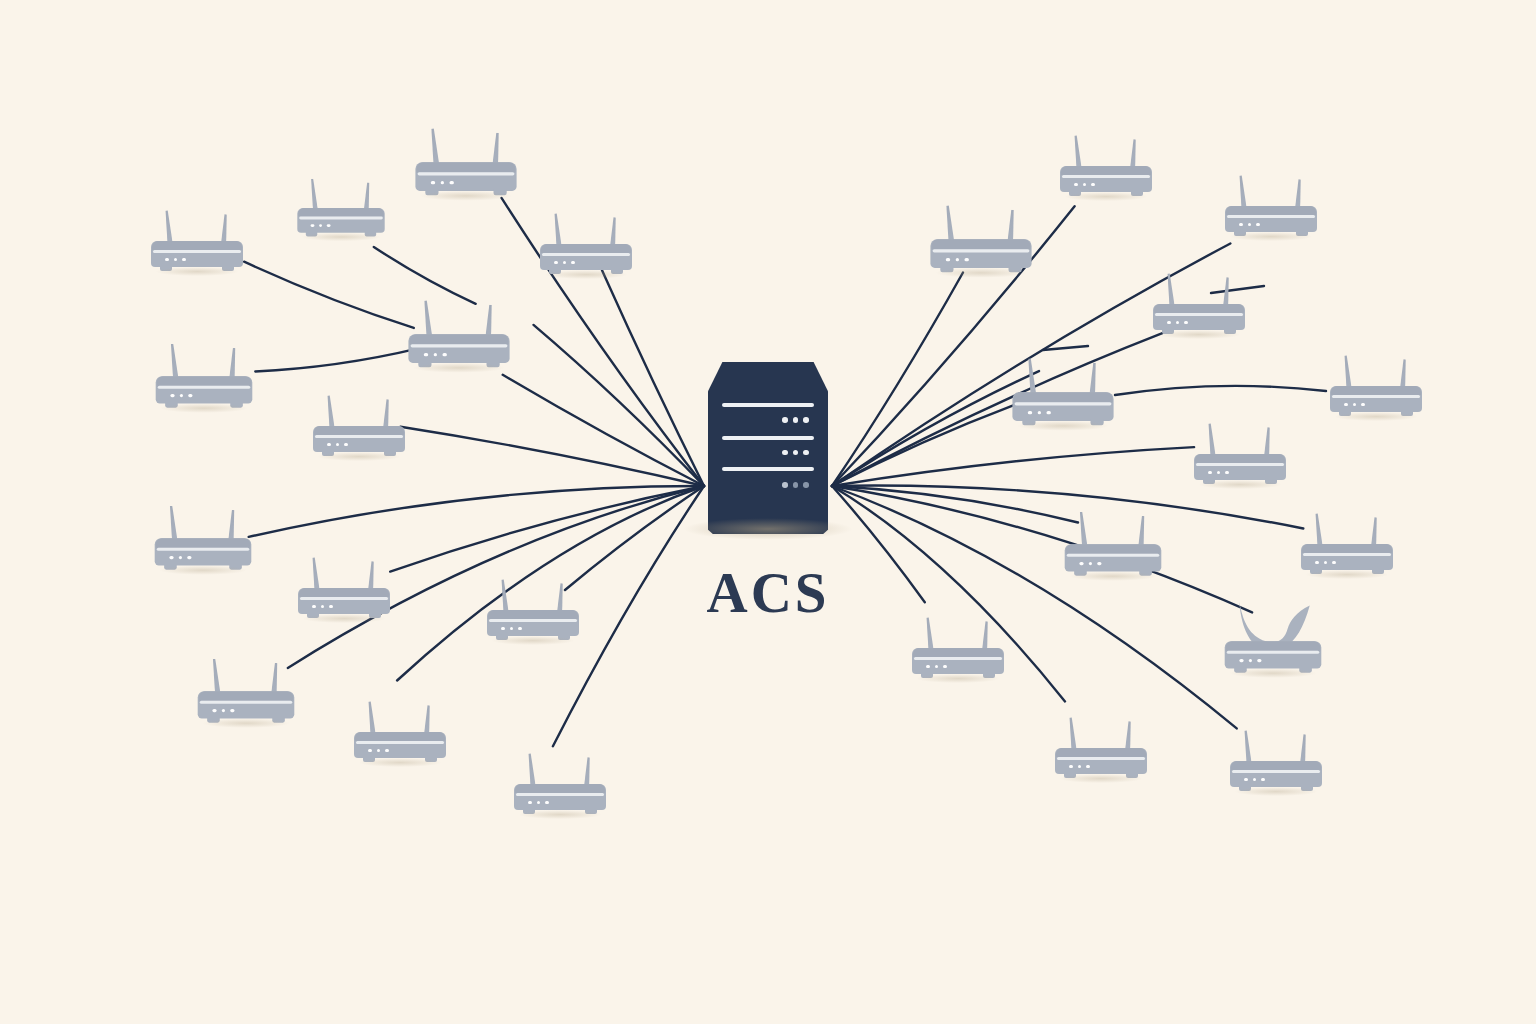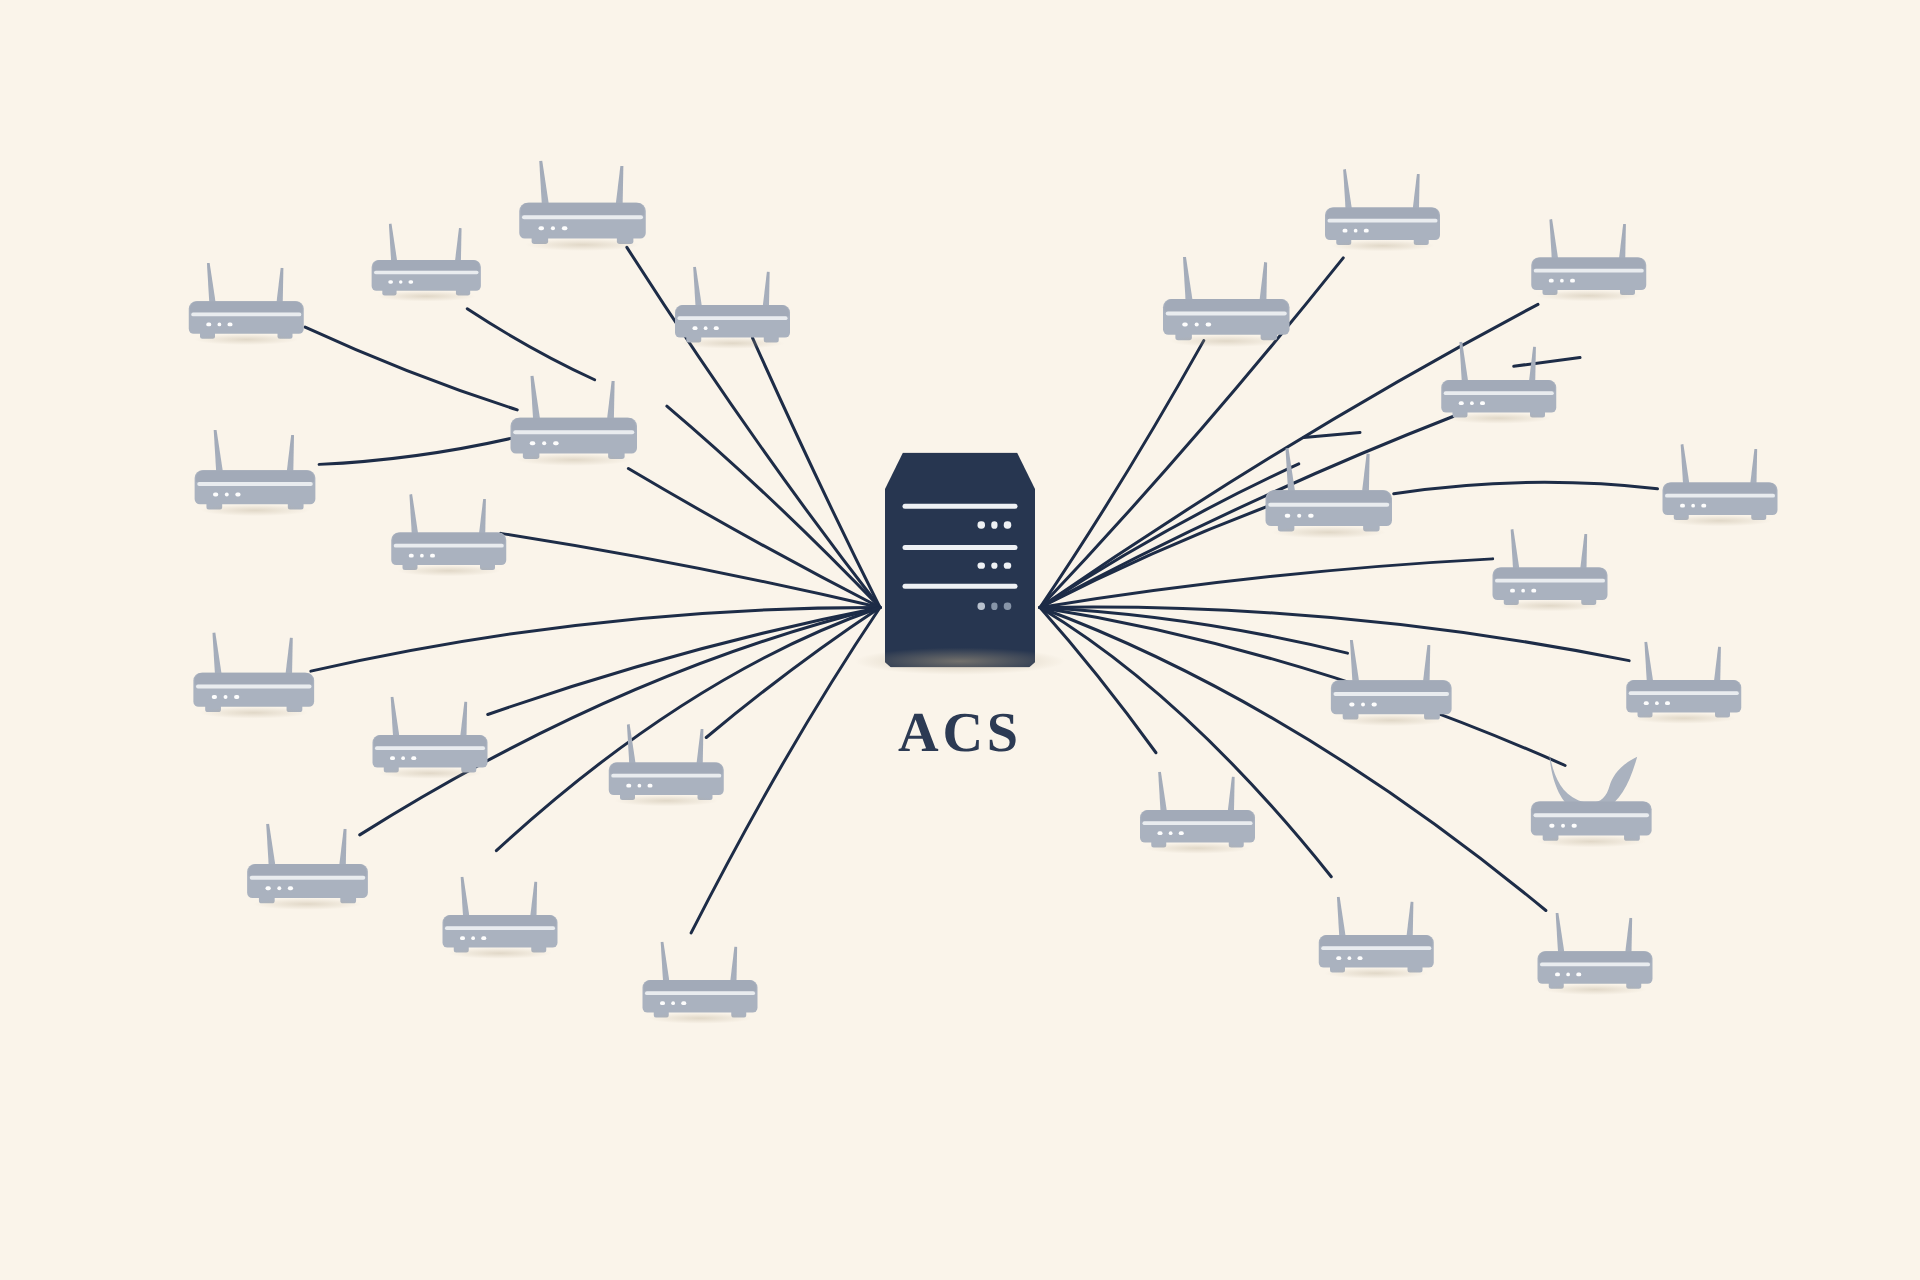--- a/index.html
+++ b/index.html
@@ -62,21 +62,21 @@
   .server .dots.d1{top:32%;} .server .dots.d2{top:51%;}
   .server .dots.d3{top:70%;}
   .server .dots.d3 i{background:var(--server-dot-dim);}
   .server .dots.d3 i:first-child{background:#b9c2ce;}
   .server-shadow{
     position:absolute; left:683px; top:518px; width:170px; height:22px;
     background:radial-gradient(ellipse at center, rgba(176,160,130,.55), rgba(176,160,130,0) 70%);
   }
   .server-label{
     position:absolute; left:668px; top:560px; width:200px; text-align:center;
-    font-size:45px; font-weight:700; letter-spacing:3px; color:var(--label);
+    font-size:57px; font-weight:700; letter-spacing:3px; color:var(--label);
   }
 </style>
 </head>
 <body>
 
 <div class="canvas">
 
   <svg class="links" viewBox="0 0 1536 1024" xmlns="http://www.w3.org/2000/svg">
       <path d="M 704.0 486.0 Q 602.7 356.0 501.5 197.9"></path>
       <path d="M 704.0 486.0 Q 653.0 384.1 602.0 270.3"></path>

